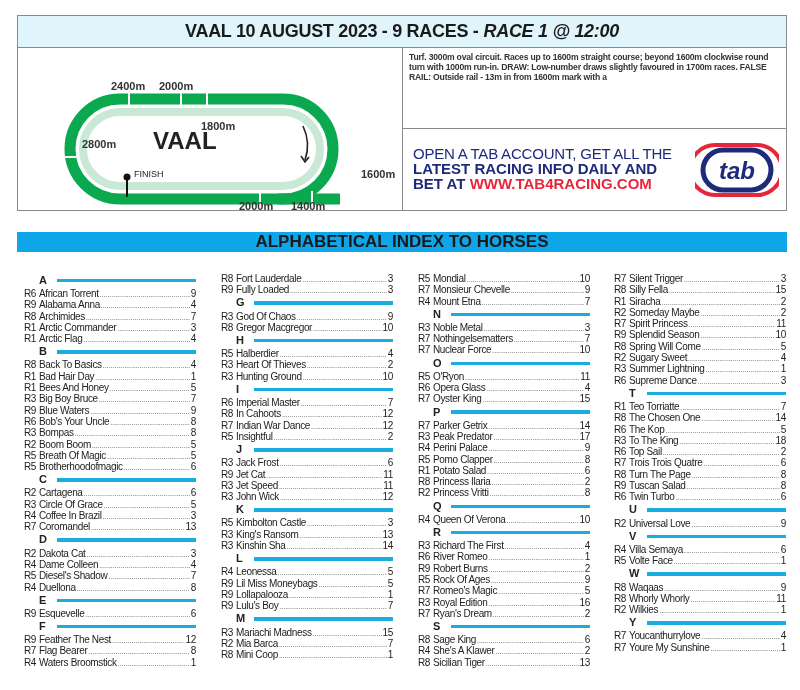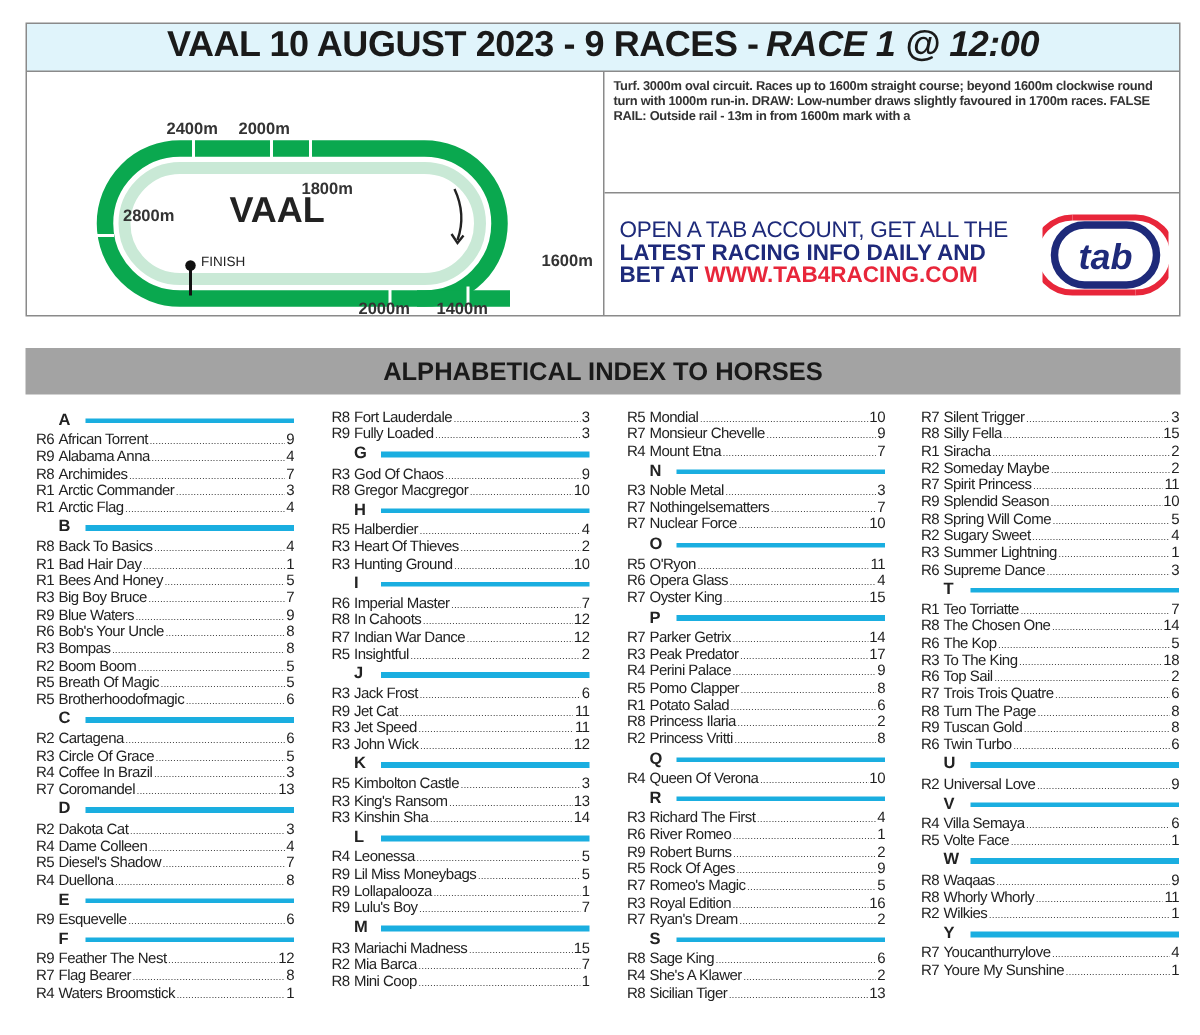--- a/index.html
+++ b/index.html
@@ -1,29 +1,29 @@
 <!DOCTYPE html>
 <html><head>
 <meta charset="utf-8">
 <style>
   * { box-sizing: border-box; margin: 0; padding: 0; }
   body { width: 800px; height: 690px; background: #ffffff; font-family: "Liberation Sans", sans-serif; color: #222; position: relative; overflow: hidden; }
   .top-box { position: absolute; left: 17px; top: 15px; width: 770px; height: 196px; border: 1.5px solid #8a8a8a; }
-  .title-bar { height: 32px; background: #e0f4fb; border-bottom: 1.5px solid #8a8a8a; display: flex; align-items: flex-start; justify-content: center; font-weight: bold; font-size: 24px; color: #1a1a1a; letter-spacing: -0.3px; }
+  .title-bar { height: 32px; background: #e0f4fb; border-bottom: 1.5px solid #8a8a8a; display: flex; align-items: center; justify-content: center; font-weight: bold; font-size: 18px; color: #1a1a1a; letter-spacing: -0.3px; }
   .title-bar i { font-style: italic; margin-left: 5px; }
   .track-area { position: absolute; left: 0; top: 32px; width: 384px; height: 162px; }
   .right-area { position: absolute; left: 384px; top: 32px; width: 384px; height: 162px; border-left: 1.5px solid #8a8a8a; }
   .notes { height: 81px; border-bottom: 1.5px solid #8a8a8a; padding: 4px 6px; font-size: 8.6px; line-height: 10px; font-weight: bold; color: #333; font-family: "Liberation Sans", sans-serif; letter-spacing: -0.2px; }
   .ad { position: relative; height: 81px; }
   .ad-text { position: absolute; left: 10px; top: 17px; font-size: 15px; line-height: 15px; color: #1e2a7a; }
   .ad-l1 { font-weight: normal; letter-spacing: -0.2px; }
   .ad-l2, .ad-l3 { font-weight: bold; font-size: 15px; }
   .ad-url { color: #e8263a; }
   .tab-logo { position: absolute; left: 292px; top: 12px; width: 84px; height: 58px; }
-  .index-bar { position: absolute; left: 17px; top: 232px; width: 770px; height: 31px; background: #a3a3a3; display: flex; align-items: center; justify-content: center; font-weight: bold; font-size: 17px; color: #1a1a1a; }
+  .index-bar { position: absolute; left: 17px; top: 232px; width: 770px; height: 20px; background: #0ea5e9; display: flex; align-items: center; justify-content: center; font-weight: bold; font-size: 17px; color: #1a1a1a; }
   .col { position: absolute; top: 273px; width: 172px; font-size: 10px; line-height: 11.3px; }
   .row { display: flex; height: 11.3px; white-space: nowrap; overflow: hidden; letter-spacing: -0.35px; }
   .race { width: 15px; flex: none; }
   .name { flex: none; }
   .dots { flex: 1; overflow: hidden; color: #444; margin: 0 1px; }
   .dots::after { content: "................................................................................................................................"; letter-spacing: 0; font-size: 7px; }
   .num { flex: none; text-align: right; }
   .letter { display: flex; align-items: center; height: 15px; padding-left: 15px; font-weight: bold; font-size: 11px; }
   .letter .lt { width: 16px; }
   .letter .rule { flex: 1; height: 3.5px; background: #1aaee0; margin-left: 2px; }
@@ -749,21 +749,21 @@
         <span class="num">6</span>
       </div>
       <div class="row">
         <span class="race">R8</span>
         <span class="name">Turn The Page</span>
         <span class="dots"></span>
         <span class="num">8</span>
       </div>
       <div class="row">
         <span class="race">R9</span>
-        <span class="name">Tuscan Gold</span>
+        <span class="name">Tuscan Salad</span>
         <span class="dots"></span>
         <span class="num">8</span>
       </div>
       <div class="row">
         <span class="race">R6</span>
         <span class="name">Twin Turbo</span>
         <span class="dots"></span>
         <span class="num">6</span>
       </div>
       <div class="letter">

